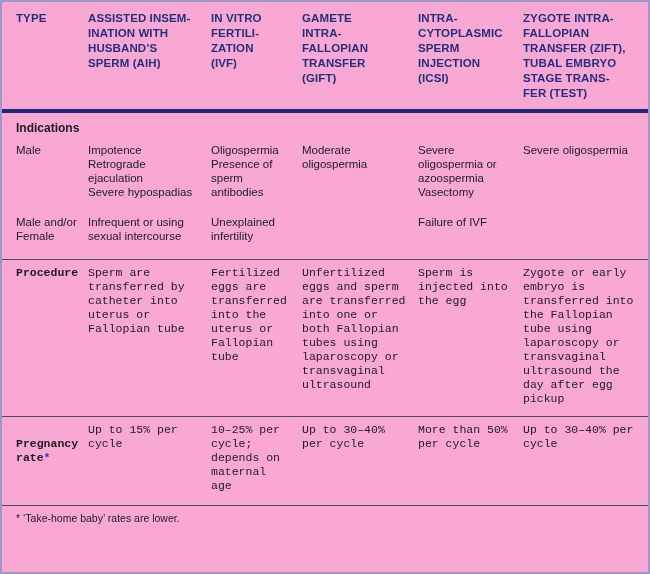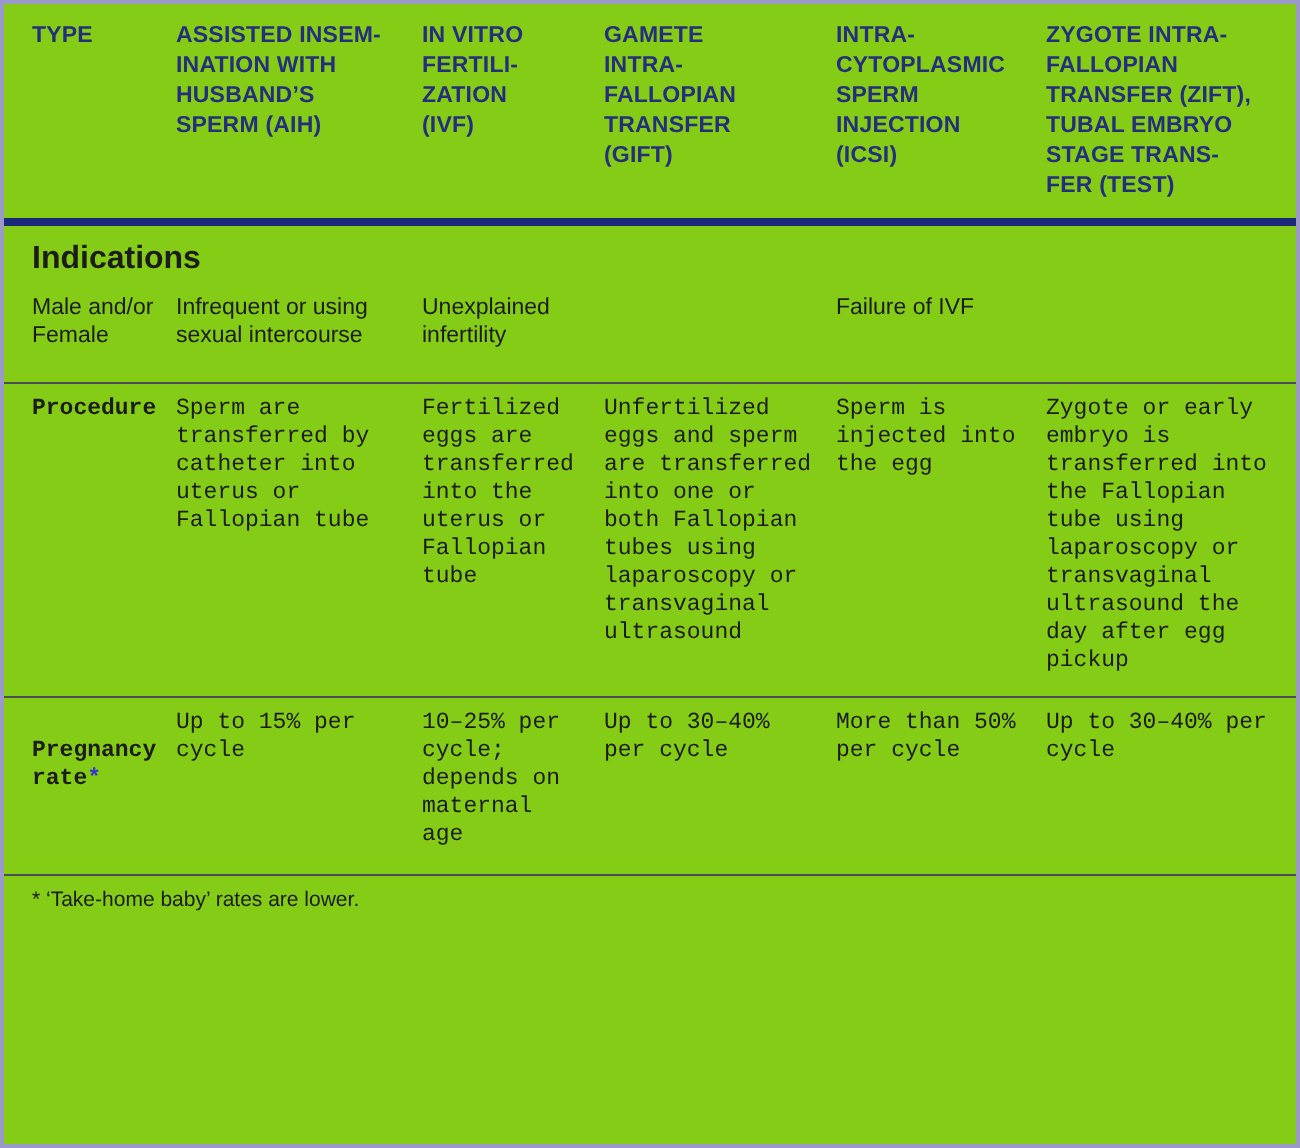--- a/index.html
+++ b/index.html
@@ -1,18 +1,18 @@
 <!DOCTYPE html>
 <html><head>
 <meta charset="utf-8">
 <style>
   html, body { margin: 0; padding: 0; background: #ffffff; }
   .page {
     width: 650px; height: 574px; box-sizing: border-box;
-    background: #84cc16;
+    background: #f9a8d4;
     border: 2px solid #9a99c9;
     overflow: hidden;
     font-family: "Liberation Sans", "DejaVu Sans", sans-serif;
     color: #1c1c1c;
   }
   table.ftable {
     border-collapse: collapse; table-layout: fixed; width: 646px;
   }
   th, td {
     vertical-align: top; text-align: left;
@@ -23,21 +23,21 @@
     color: #252e7d; font-weight: bold;
     font-size: 11.5px; line-height: 15px; letter-spacing: 0.1px;
     padding-top: 9px; padding-bottom: 8px;
     border-bottom: 4px solid #1b2a78;
     white-space: pre-line;
   }
   .cell, .rowlabel {
     font-size: 11.5px; line-height: 14px; white-space: pre-line;
   }
   .bold { font-weight: bold; }
-  .section-label { font-size: 16px; font-weight: bold; }
+  .section-label { font-size: 12px; font-weight: bold; }
   .r-ind td  { padding-top: 8px;  padding-bottom: 8px; }
   .r-male td   { padding-bottom: 16px; }
   .r-female td { padding-bottom: 10px; }
   .r-mf td     { padding-bottom: 16px; margin-top: 48px; }
   .r-proc td { padding-top: 6px; padding-bottom: 10px; font-family: Liberation Mono, monospace; }
   .r-preg td { padding-top: 6px; padding-bottom: 12px; font-family: Liberation Mono, monospace; }
   .r-foot td { padding-top: 6px; font-size: 10.5px; line-height: 13px; }
   .rule-top td { border-top: 1px solid #4c4c55; }
   .star { color: #3434cf; font-weight: bold; }
 </style>
@@ -81,20 +81,32 @@
 TUBAL EMBRYO
 STAGE TRANS-
 FER (TEST)</th>
       </tr>
     </thead>
     <tbody>
       <tr class="r-ind">
         <td colspan="6" class="c0 section-label">Indications</td>
       </tr>
 
+      <tr class="r-male">
+        <td class="c0 rowlabel">Male</td>
+        <td class="cell">Impotence
+Retrograde ejaculation
+Severe hypospadias</td>
+        <td class="cell">Oligospermia
+Presence of sperm antibodies</td>
+        <td class="cell">Moderate oligospermia</td>
+        <td class="cell">Severe oligospermia or azoospermia
+Vasectomy</td>
+        <td class="cell">Severe oligospermia</td>
+      </tr>
 
 
       <tr class="r-mf">
         <td class="c0 rowlabel">Male and/or Female</td>
         <td class="cell">Infrequent or using sexual intercourse</td>
         <td class="cell">Unexplained infertility</td>
         <td class="cell"></td>
         <td class="cell">Failure of IVF</td>
         <td class="cell"></td>
       </tr>

